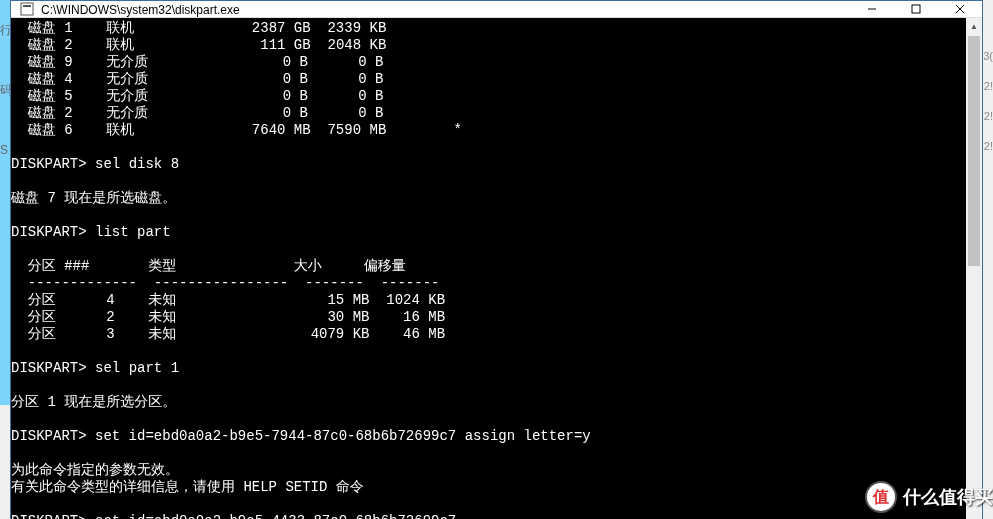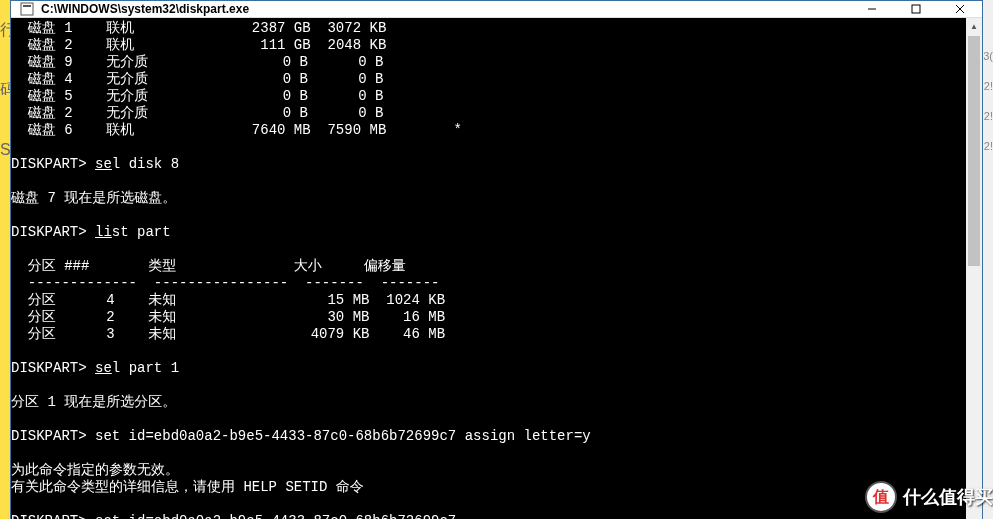--- a/index.html
+++ b/index.html
@@ -21,23 +21,22 @@
     height: 519px;
     background: #fff;
     border: 1px solid #3a6ea0;
     display: flex;
     flex-direction: column;
   }
   .titlebar {
     height: 28px;
     background: #fff;
     display: flex;
-    align-items: center;
+    align-items: flex-end;
     border-bottom: 1px solid #ddd;
-    font-weight: bold;
   }
   .titlebar .app-icon {
     width: 16px;
     height: 16px;
     margin: 0 6px 0 8px;
     display: flex;
     align-items: center;
     justify-content: center;
   }
   .titlebar .title {
@@ -130,29 +129,29 @@
     background: #fff;
     border: 2px solid #555;
     display: flex;
     align-items: center;
     justify-content: center;
     color: #d33;
     font-size: 16px;
     font-weight: bold;
     text-shadow: none;
   }
-  .underline { text-decoration: underline; }
+  .underline { }
   .left-edge {
     position: absolute;
     left: 0;
     top: 0;
     width: 10px;
-    height: 519px;
-    background: #fde047;
-    font-size: 16px;
+    height: 405px;
+    background: #7dd3fc;
+    font-size: 12px;
     color: #666;
     overflow: hidden;
     line-height: 60px;
   }
 </style>
 </head>
 <body>
 
 <div class="left-edge">
   <span>行
@@ -184,21 +183,21 @@
       <div class="win-btn close">
         <svg width="10" height="10">
           <line x1="1" y1="1" x2="9" y2="9" stroke="#000" stroke-width="1"></line>
           <line x1="9" y1="1" x2="1" y2="9" stroke="#000" stroke-width="1"></line>
         </svg>
       </div>
     </div>
   </div>
 
   <div class="terminal-wrap">
-    <div class="terminal"><span><span>  磁盘 1</span>    <span>联机</span>              <span>2387 GB</span>  <span>3072 KB</span></span>
+    <div class="terminal"><span><span>  磁盘 1</span>    <span>联机</span>              <span>2387 GB</span>  <span>2339 KB</span></span>
 <span><span>  磁盘 2</span>    <span>联机</span>               <span>111 GB</span>  <span>2048 KB</span></span>
 <span><span>  磁盘 9</span>    <span>无介质</span>                <span>0 B</span>      <span>0 B</span></span>
 <span><span>  磁盘 4</span>    <span>无介质</span>                <span>0 B</span>      <span>0 B</span></span>
 <span><span>  磁盘 5</span>    <span>无介质</span>                <span>0 B</span>      <span>0 B</span></span>
 <span><span>  磁盘 2</span>    <span>无介质</span>                <span>0 B</span>      <span>0 B</span></span>
 <span><span>  磁盘 6</span>    <span>联机</span>              <span>7640 MB</span>  <span>7590 MB</span>        <span>*</span></span>
 
 <span>DISKPART&gt; </span><span class="underline">se</span><span>l disk 8</span>
 
 <span>磁盘 7 现在是所选磁盘。</span>
@@ -208,21 +207,21 @@
 <span>  分区 ###       类型              大小     偏移量</span>
 <span>  -------------  ----------------  -------  -------</span>
 <span>  分区      4    未知                  15 MB  1024 KB</span>
 <span>  分区      2    未知                  30 MB    16 MB</span>
 <span>  分区      3    未知                4079 KB    46 MB</span>
 
 <span>DISKPART&gt; </span><span class="underline">se</span><span>l part 1</span>
 
 <span>分区 1 现在是所选分区。</span>
 
-<span>DISKPART&gt; </span><span>set id=ebd0a0a2-b9e5-4433-87c0-68b6b72699c7 assign letter=y</span>
+<span>DISKPART&gt; </span><span>set id=ebd0a0a2-b9e5-7944-87c0-68b6b72699c7 assign letter=y</span>
 
 <span>为此命令指定的参数无效。</span>
 <span>有关此命令类型的详细信息，请使用 HELP SETID 命令</span>
 
 <span>DISKPART&gt; </span><span>set id=ebd0a0a2-b9e5-4433-87c0-68b6b72699c7</span></div>
 
     <div class="scrollbar">
       <div class="scroll-up">▲</div>
       <div class="scroll-thumb"></div>
       <div class="scroll-down">▼</div>

